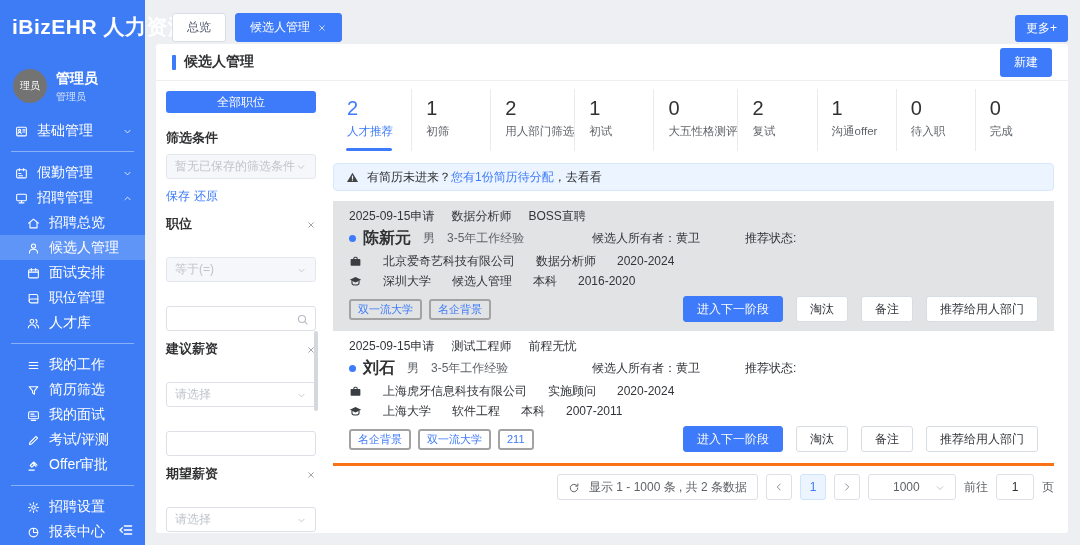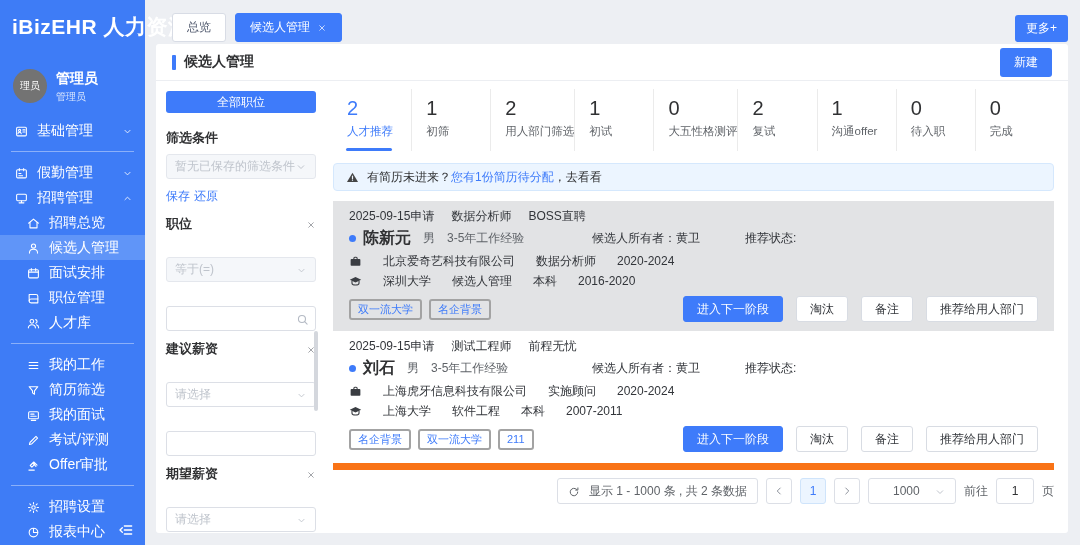--- a/index.html
+++ b/index.html
@@ -83,21 +83,21 @@
   .c-status { flex:1; font-size:12px; color:#32353a; }
   .c-line { display:flex; align-items:center; gap:21px; height:20px; font-size:12px; color:#32353a; }
   .c-line .ic { color:#3a3d42; }
   .c-bottom { display:flex; align-items:center; margin-top:5px; }
   .c-tags { display:flex; gap:7px; }
   .tag { border:2px solid #a3a3a3; color:#3e7bfa; font-size:11px; padding:2px 7px; border-radius:3px; line-height:13px; white-space:nowrap; background:transparent; }
   .c-btns { margin-left:auto; display:flex; gap:13px; }
   .cbtn { height:26px; padding:0 13px; font-size:12px; border-radius:3px; border:1px solid #d8dce3; background:#fff; color:#32353a; cursor:pointer; white-space:nowrap; }
   .cbtn.primary { background:#3e7bfa; border-color:#3e7bfa; color:#fff; }
 
-  .pag { border-top:7px solid #f97316; margin-top:2px; padding:8px 0 0; display:flex; justify-content:flex-end; align-items:center; gap:8px; font-size:12px; color:#5f6368; }
+  .pag { border-top:3px solid #f97316; margin-top:2px; padding:8px 0 0; display:flex; justify-content:flex-end; align-items:center; gap:8px; font-size:12px; color:#5f6368; }
   .pg-box { border:1px solid #dcdfe6; border-radius:3px; height:26px; display:flex; align-items:center; padding:0 10px; gap:9px; color:#5f6368; }
   .pg-sq { width:26px; height:26px; border:1px solid #dcdfe6; border-radius:3px; display:flex; align-items:center; justify-content:center; color:#8c919a; cursor:pointer; background:#fff; }
   .pg-num { width:26px; height:26px; border:1px solid #cfe4fb; border-radius:3px; display:flex; align-items:center; justify-content:center; background:#ecf5ff; color:#3e7bfa; cursor:pointer; }
   .pg-size { border:1px solid #dcdfe6; border-radius:3px; height:26px; width:88px; display:flex; align-items:center; justify-content:space-between; padding:0 9px 0 24px; color:#5f6368; cursor:pointer; }
   .pg-size .chev { color:#c0c4cc; }
   .pg-goto { width:38px; height:26px; border:1px solid #dcdfe6; border-radius:3px; text-align:center; font-size:12px; color:#303133; outline:none; }
 </style>
 </head>
 <body>
 

